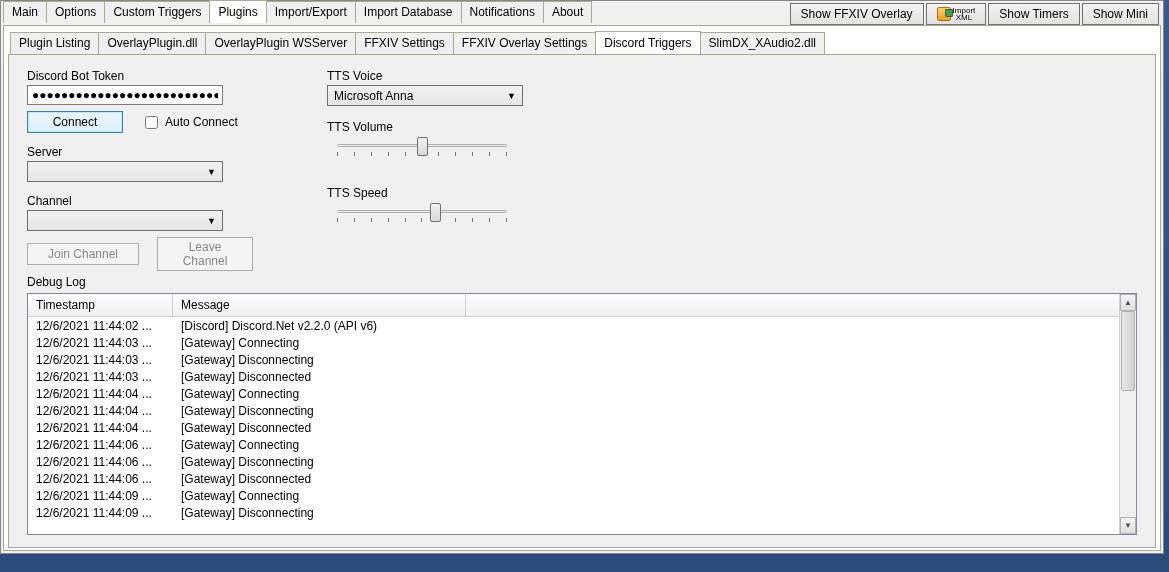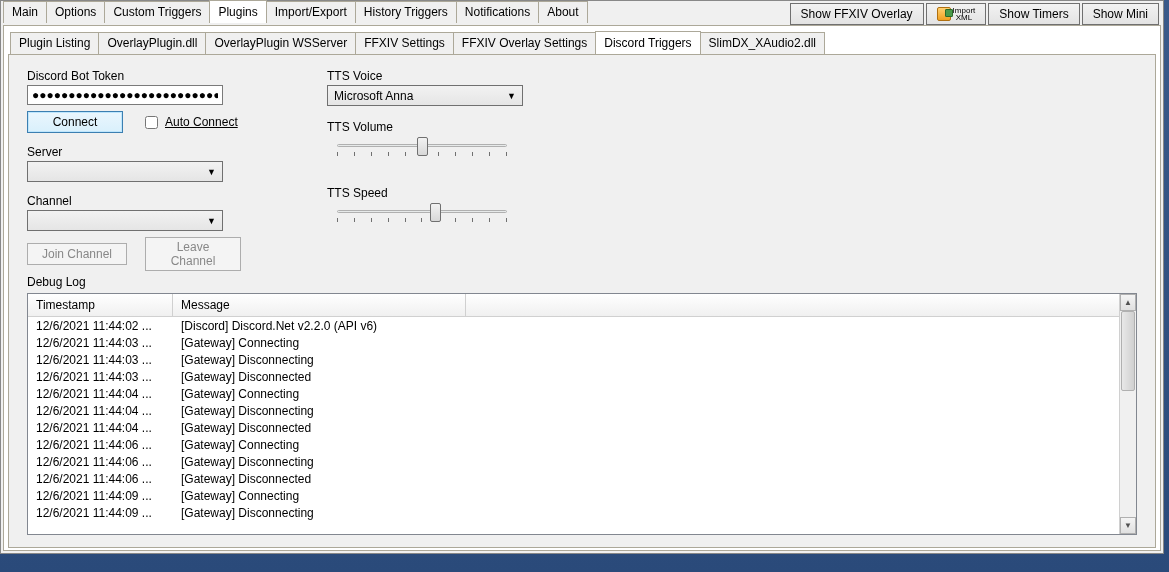--- a/index.html
+++ b/index.html
@@ -115,21 +115,20 @@
   .row {
     display: flex;
     align-items: center;
     gap: 18px;
     margin-top: 6px;
   }
   .checkbox-wrap {
     display: flex;
     align-items: center;
     gap: 4px;
-    text-decoration: underline;
   }
   .checkbox-wrap input { width: 13px; height: 13px; }
   .combo-styled {
     width: 196px;
     height: 21px;
     border: 1px solid #707070;
     background: linear-gradient(to bottom, #f2f2f2, #e5e5e5);
     display: flex;
     align-items: center;
     justify-content: space-between;
@@ -295,21 +294,21 @@
 
 <div class="app-window">
 
   <div class="top-row">
     <div class="main-tabs" id="main-tabs">
         <div class="tab">Main</div>
         <div class="tab">Options</div>
         <div class="tab">Custom Triggers</div>
         <div class="tab active">Plugins</div>
         <div class="tab">Import/Export</div>
-        <div class="tab">History Triggers</div>
+        <div class="tab">Import Database</div>
         <div class="tab">Notifications</div>
         <div class="tab">About</div>
       </div>
     <div class="right-buttons">
       <button class="btn">Show FFXIV Overlay</button>
       <button class="btn xml-icon">
         <span class="xml-badge"></span>
         <span class="xml-text">
           <span>Import</span><br>
           <span>XML</span>
@@ -356,21 +355,21 @@
             </div>
           </div>
 
           <div class="group">
             <span class="label">Channel</span>
             <div class="combo-styled">
               <span></span>
               <span class="combo-arrow">▼</span>
             </div>
             <div class="row">
-              <button class="btn" disabled="" style="width:100px">Join Channel</button>
+              <button class="btn" disabled="" style="width:112px">Join Channel</button>
               <button class="btn" disabled="" style="width:96px">Leave Channel</button>
             </div>
           </div>
 
         </div>
 
         <div class="col-right">
 
           <div>
             <span class="label">TTS Voice</span>

